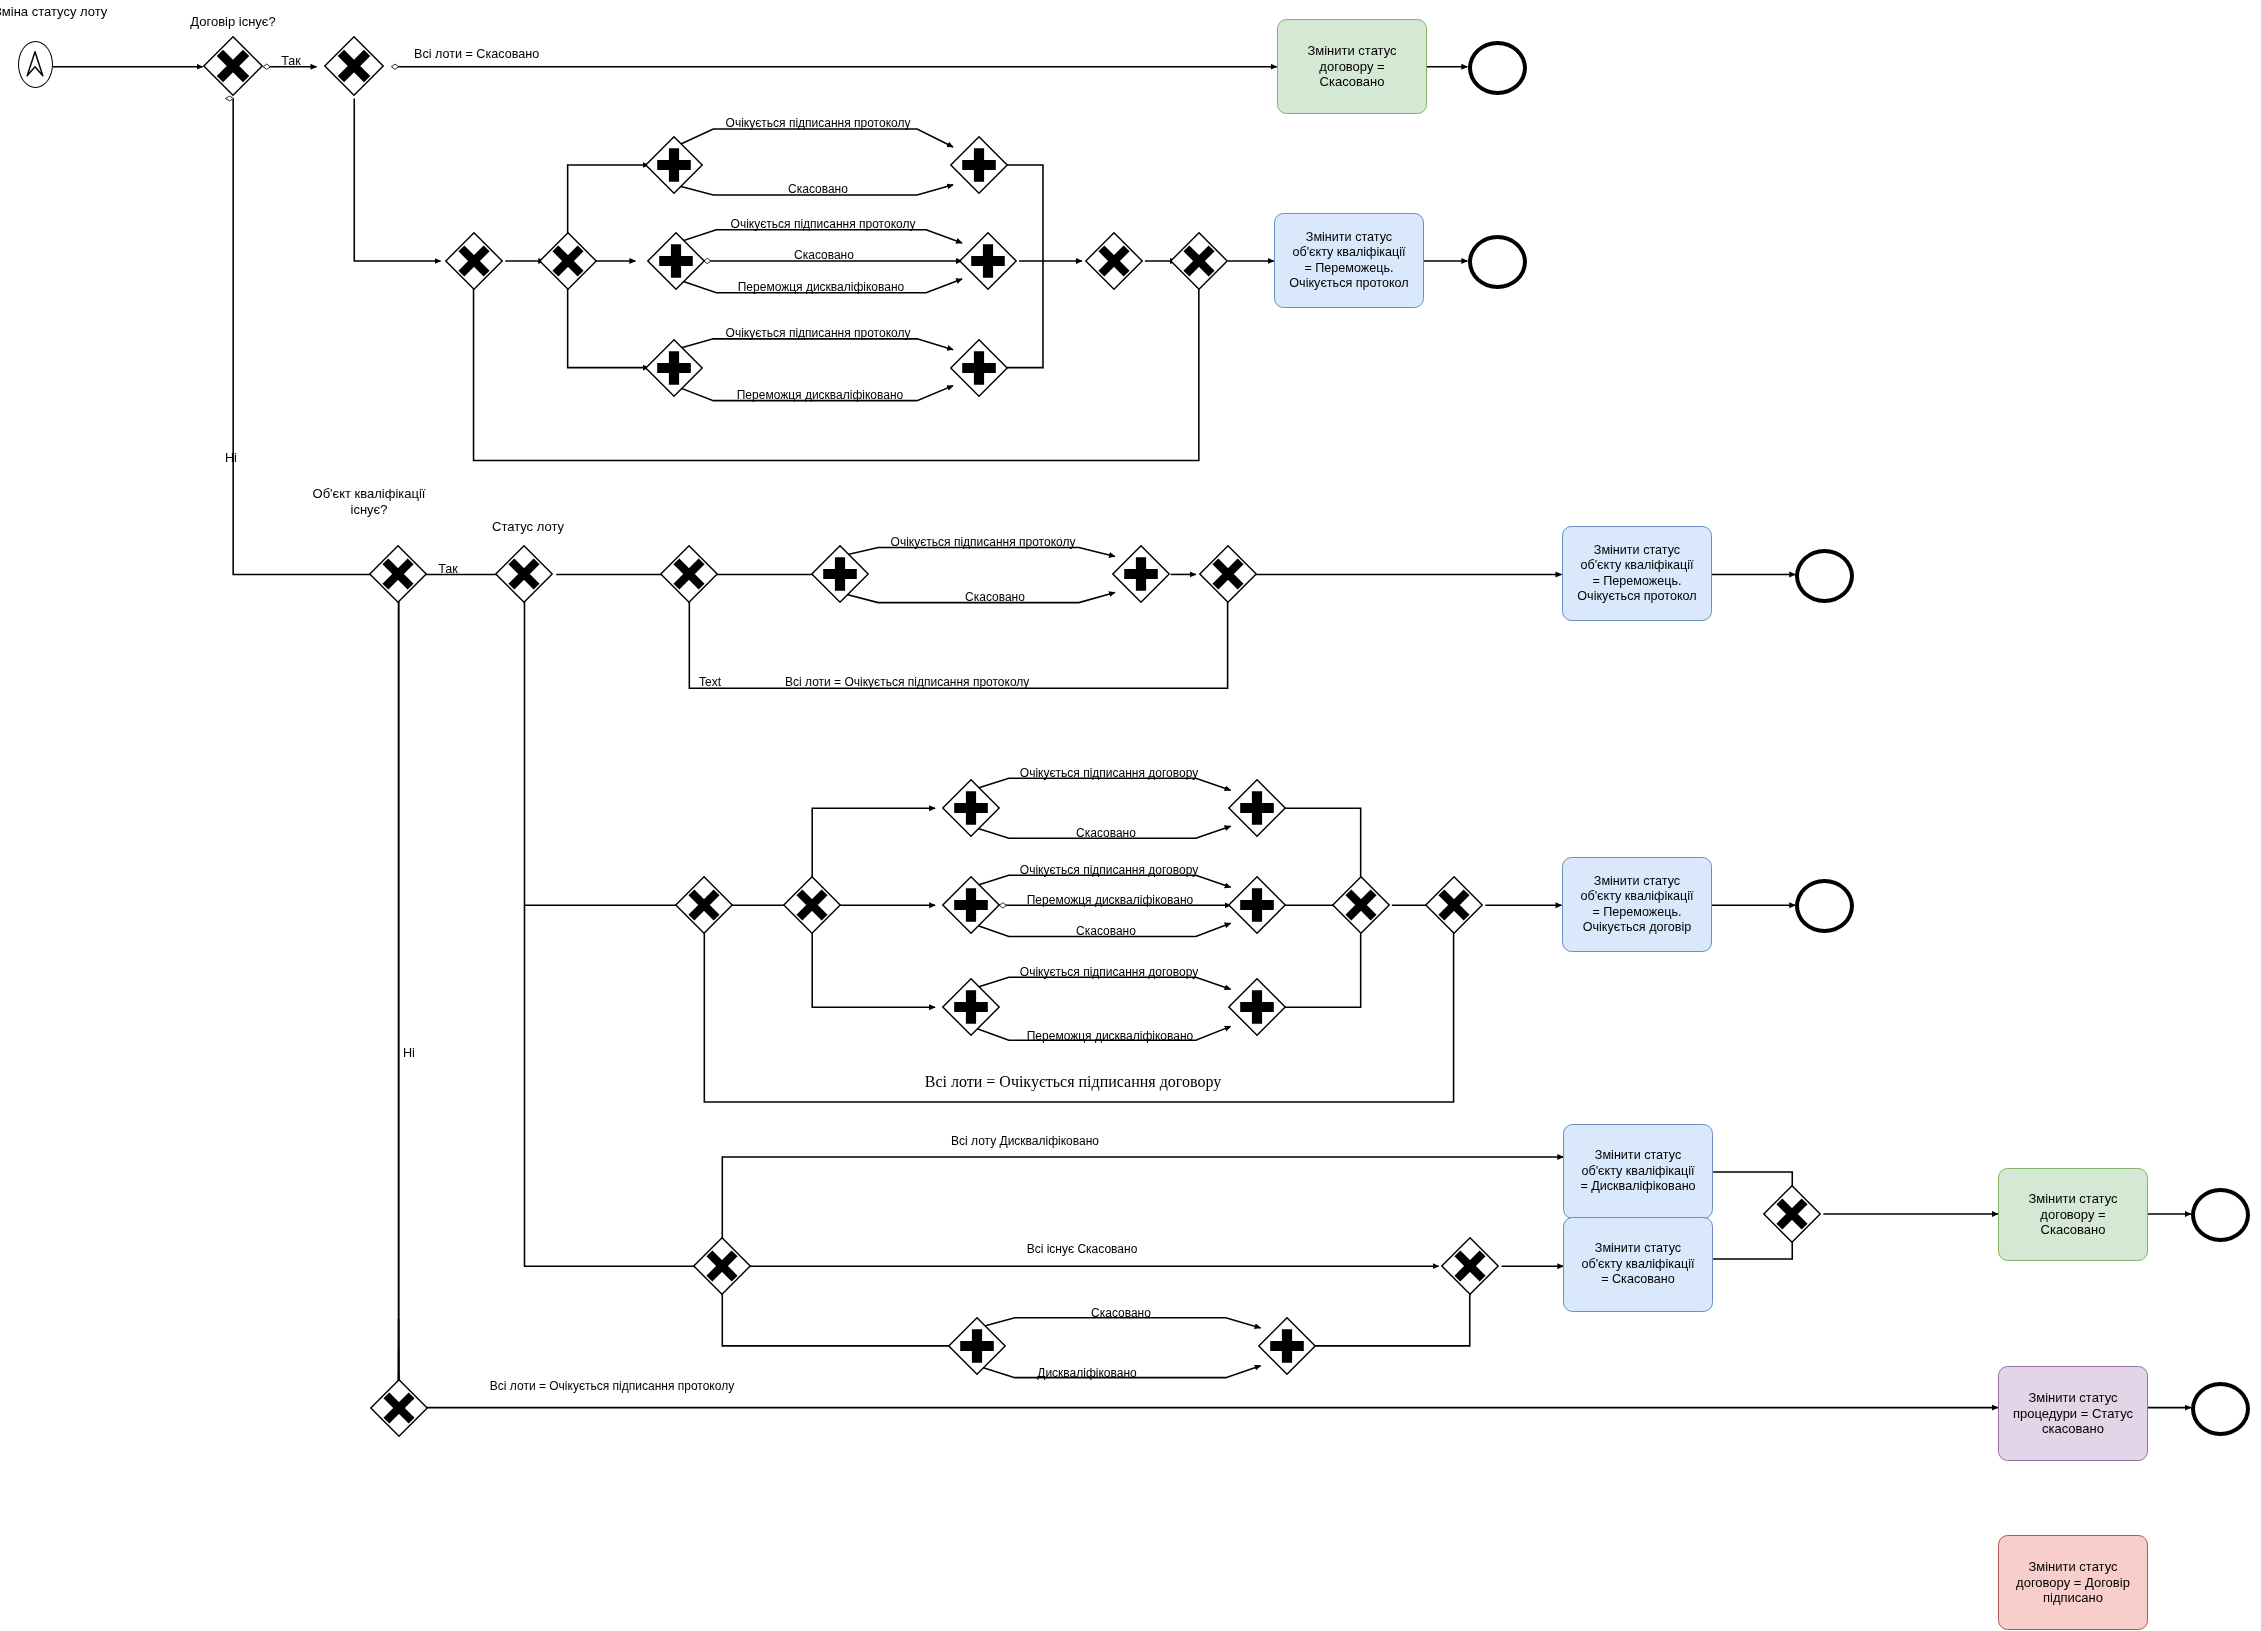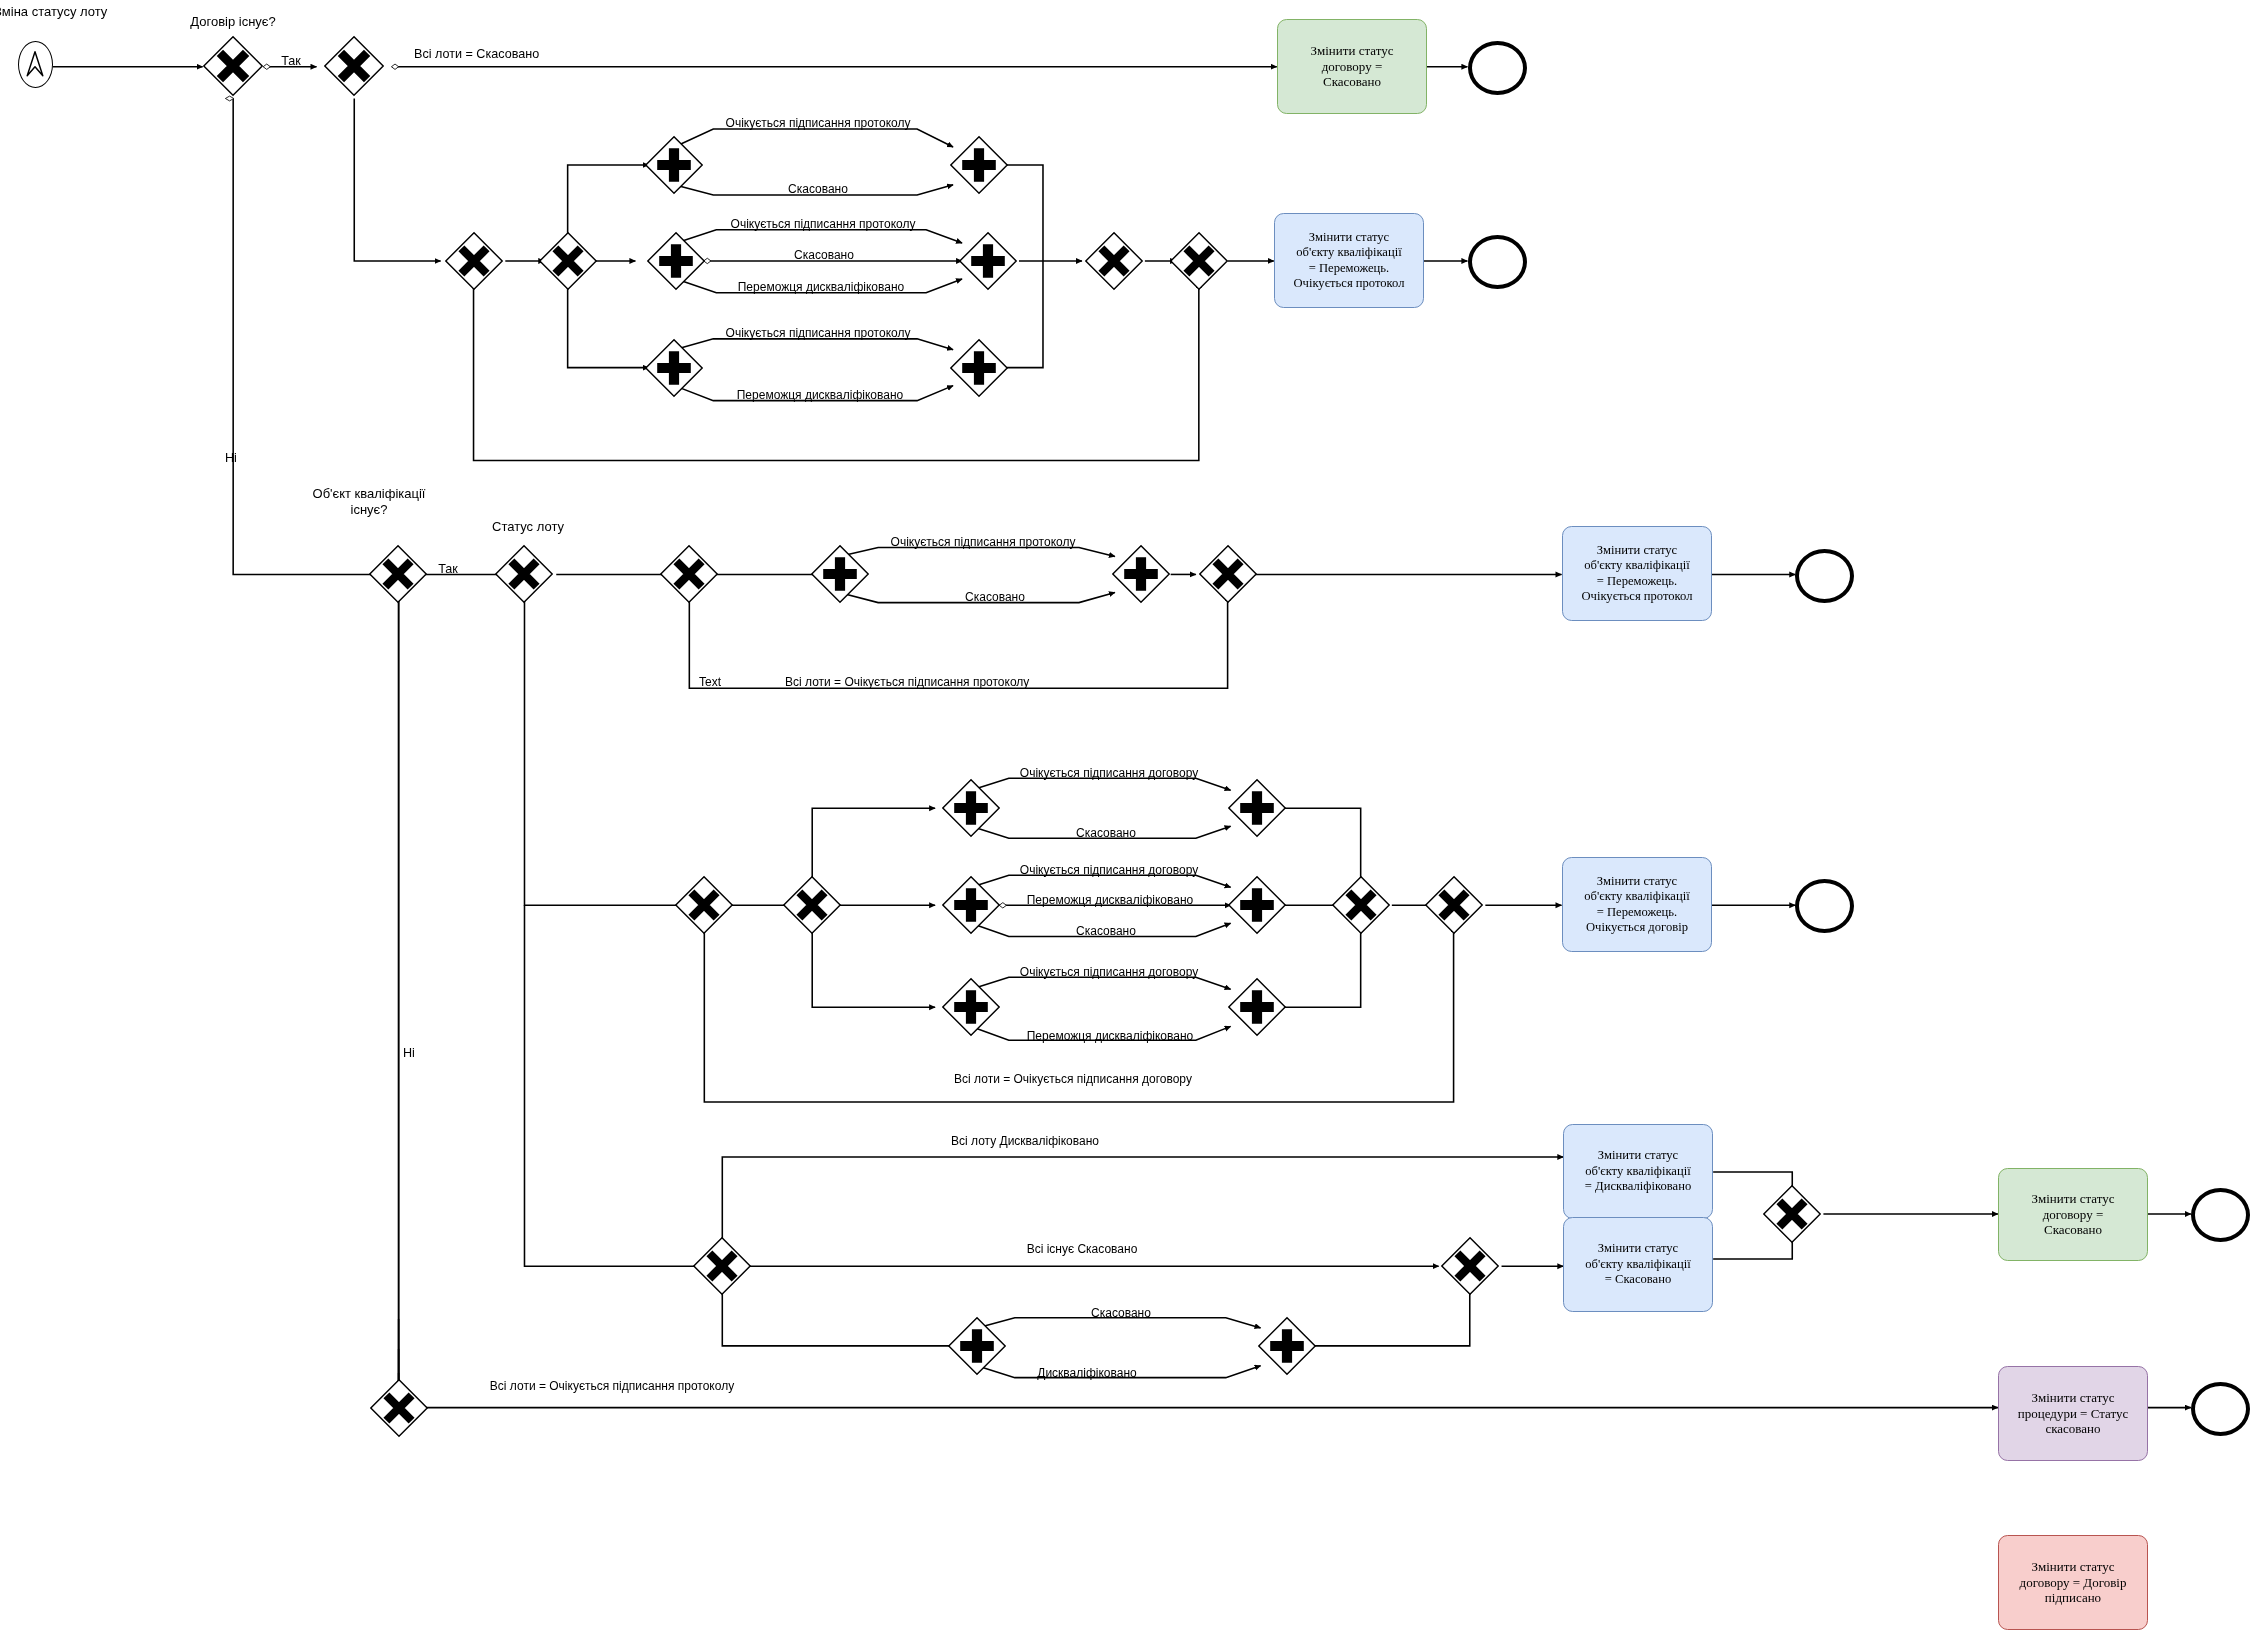--- a/index.html
+++ b/index.html
@@ -1,21 +1,21 @@
 <!DOCTYPE html>
 <html style="font-size:9.6px"><head>
 <meta charset="utf-8">
 <style>
   html,body{margin:0;padding:0;background:#ffffff;}
   body{font-family:"Liberation Sans", sans-serif;}
   #canvas{position:relative;width:2261px;height:1632px;background:#fff;overflow:hidden;}
   svg#wires{position:absolute;left:0;top:0;width:2261px;height:1632px;}
   .task{position:absolute;box-sizing:border-box;border-radius:9.6px;display:flex;align-items:center;
         justify-content:center;text-align:center;line-height:1.22;padding:3.6px 4.8px;}
-  .task span{display:block;font-family:Liberation Serif, serif;}
+  .task span{display:block;}
   .t-green{background:#d5e8d4;border:1.2px solid #82b366;}
   .t-blue{background:#dae8fc;border:1.2px solid #6c8ebf;}
   .t-purple{background:#e1d5e7;border:1.2px solid #9673a6;}
   .t-red{background:#f8cecc;border:1.2px solid #b85450;}
   .evt{position:absolute;box-sizing:border-box;border-radius:50%;background:#fff;}
   .evt-start{border:1.8px solid #000;}
   .evt-end{border:4.2px solid #000;}
   .lbl{position:absolute;text-align:center;color:#000;white-space:nowrap;line-height:1.25;}
   .lbl.wrap{white-space:normal;}
   .gw{position:absolute;}
@@ -371,21 +371,21 @@
       <path d="M50,3 L97,50 L50,97 L3,50 Z" fill="#fff" stroke="#000" stroke-width="2.4"></path>
       <path d="M29,29 L71,71 M71,29 L29,71" stroke="#000" stroke-width="14"></path>
     </svg>
   </div>
   <div class="gw" style="left:1424px;top:875px;width:60px;height:60px;">
     <svg width="60" height="60" viewBox="0 0 100 100">
       <path d="M50,3 L97,50 L50,97 L3,50 Z" fill="#fff" stroke="#000" stroke-width="2.4"></path>
       <path d="M29,29 L71,71 M71,29 L29,71" stroke="#000" stroke-width="14"></path>
     </svg>
   </div>
-  <div class="lbl" style="left:887px;top:1072px;width:372px;font-size:12px;"><span>Всі лоти = Очікується підписання договору</span></div>
+  <div class="lbl" style="left:887px;top:1072px;width:372px;font-size:16px;font-family:Liberation Serif, serif;"><span>Всі лоти = Очікується підписання договору</span></div>
 
   <div class="gw" style="left:692px;top:1236px;width:60px;height:60px;">
     <svg width="60" height="60" viewBox="0 0 100 100">
       <path d="M50,3 L97,50 L50,97 L3,50 Z" fill="#fff" stroke="#000" stroke-width="2.4"></path>
       <path d="M29,29 L71,71 M71,29 L29,71" stroke="#000" stroke-width="14"></path>
     </svg>
   </div>
   <div class="lbl" style="left:869px;top:1134px;width:312px;font-size:12px;"><span>Всі лоту Дискваліфіковано</span></div>
   <div class="lbl" style="left:962px;top:1242px;width:240px;font-size:12px;"><span>Всі існує Скасовано</span></div>
 

